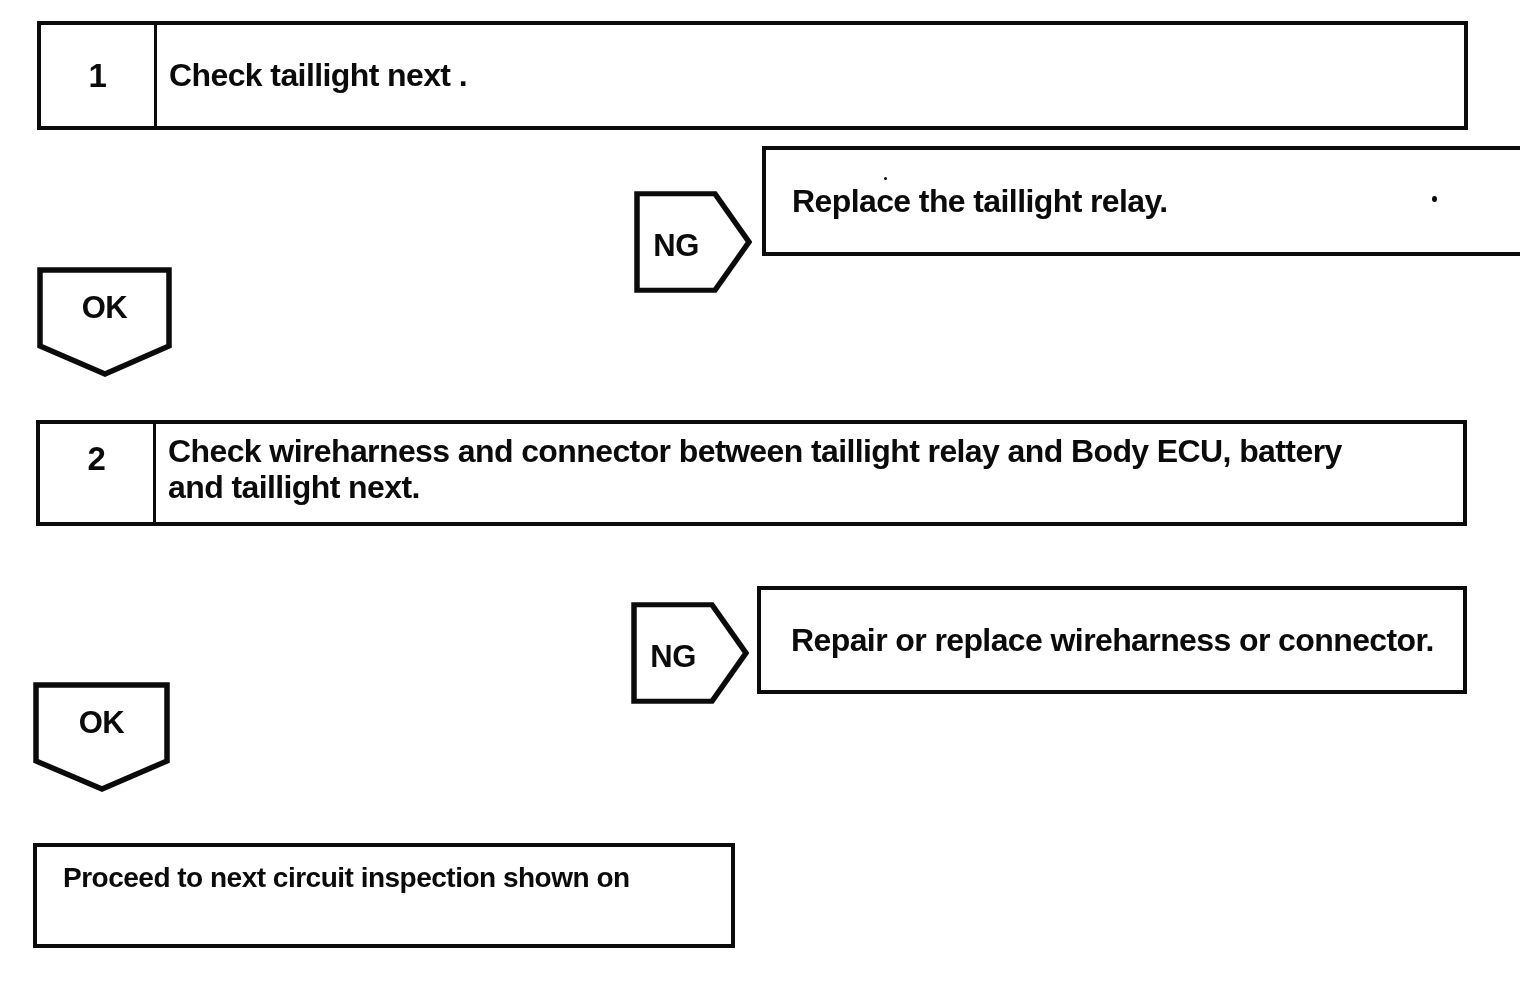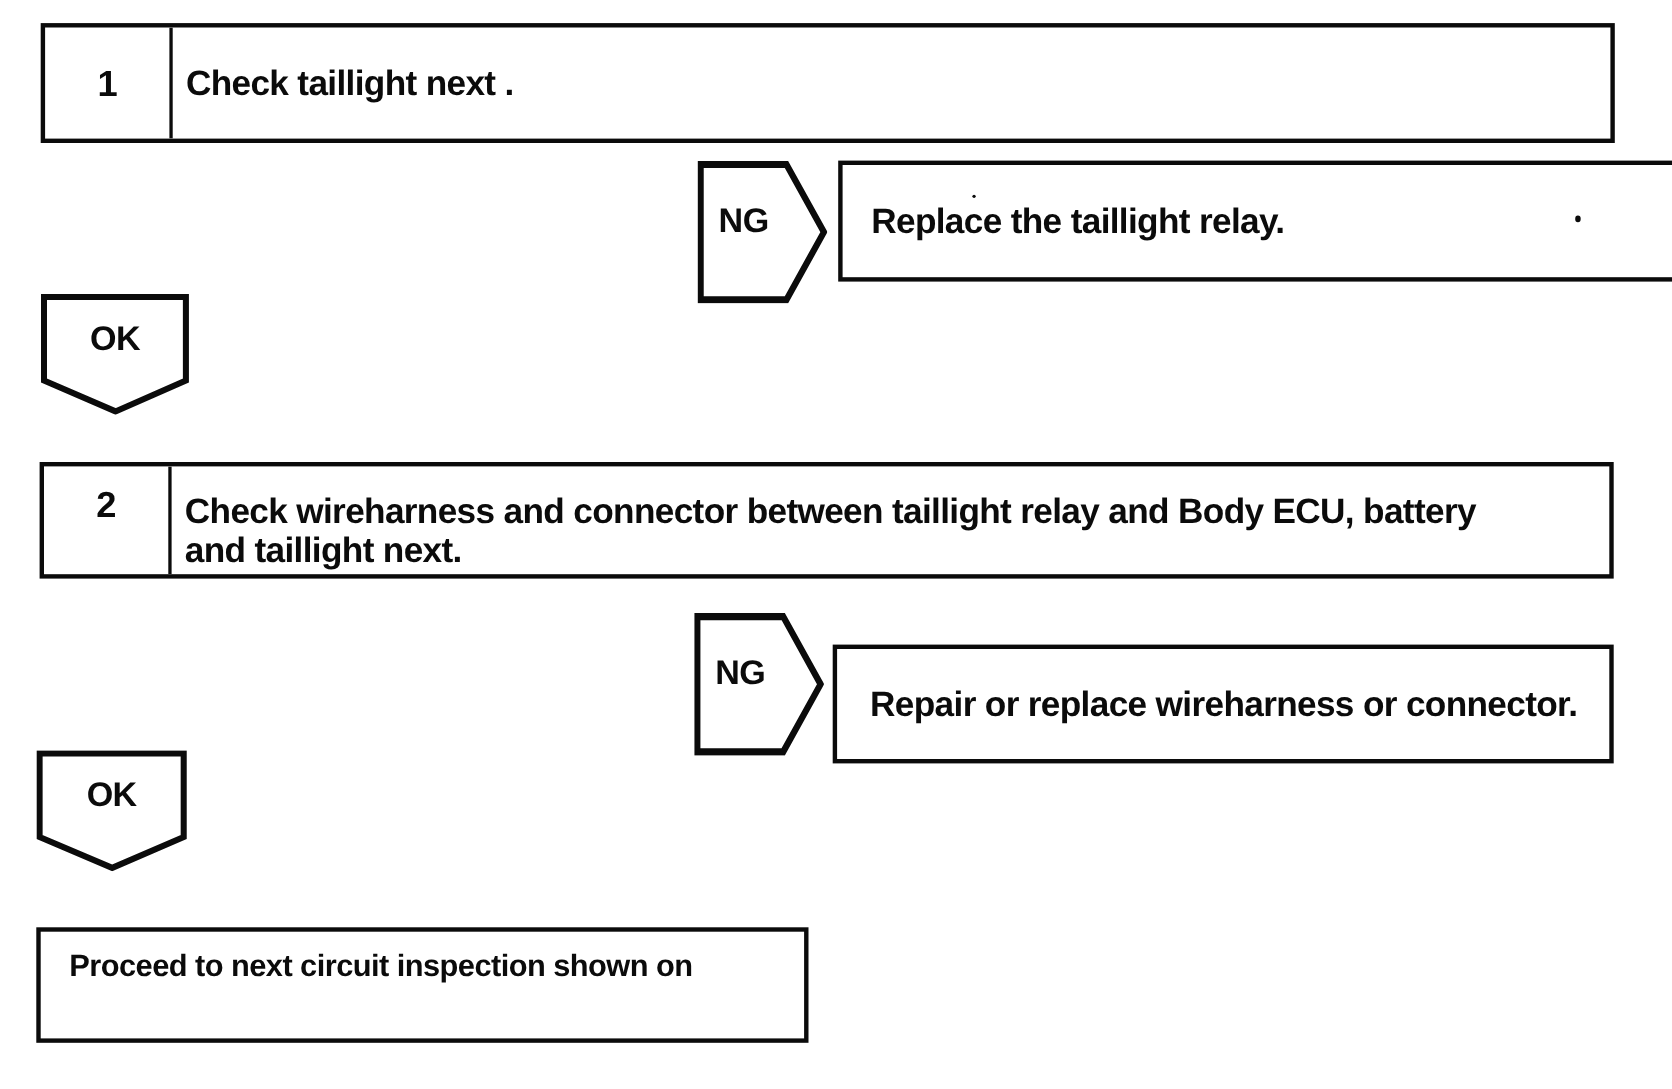--- a/index.html
+++ b/index.html
@@ -34,24 +34,24 @@
   .num-center { align-items: center; }
   .num-top { align-items: flex-start; padding-top: 16px; }
   .text-cell {
     flex: 1;
     font-size: 32px;
     letter-spacing: -0.6px;
     padding-left: 12px;
     white-space: nowrap;
   }
   .text-center { display: flex; align-items: center; }
-  .text-lines { padding-top: 22px; line-height: 36px; }
+  .text-lines { padding-top: 9px; line-height: 36px; }
 
   
-  .ng-shape { width: 118px; height: 130px; }
+  .ng-shape { width: 118px; height: 102px; margin-top: 45px; }
   .ng-shape svg { display: block; width: 100%; height: 100%; }
   .ng-label {
     position: absolute; left: 0; top: 0;
     width: 84px; height: 110px;
     display: flex; align-items: center; justify-content: center;
     font-size: 31px; letter-spacing: -0.5px;
   }
   .action-box {
     border: 4px solid var(--ink);
     background: var(--paper);

